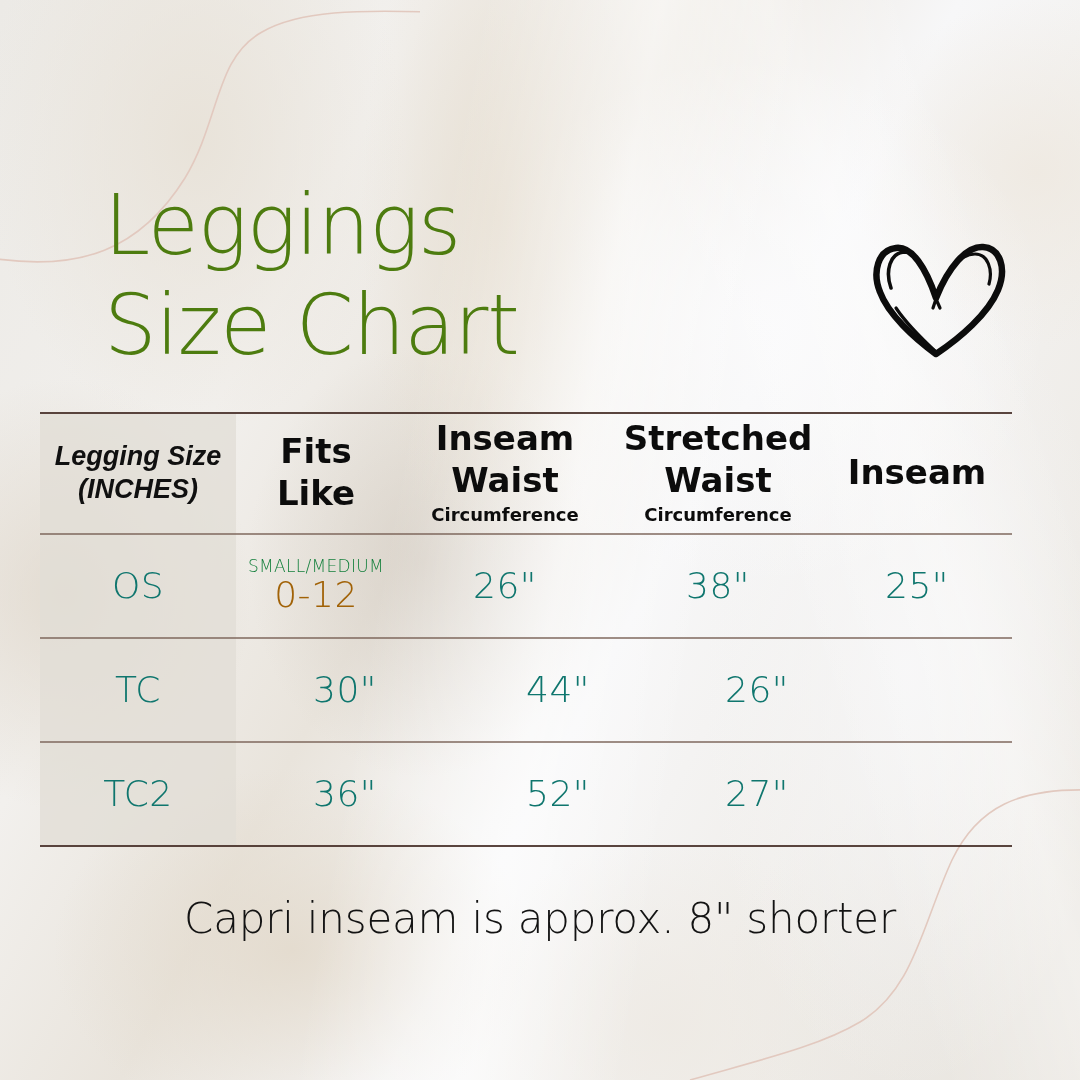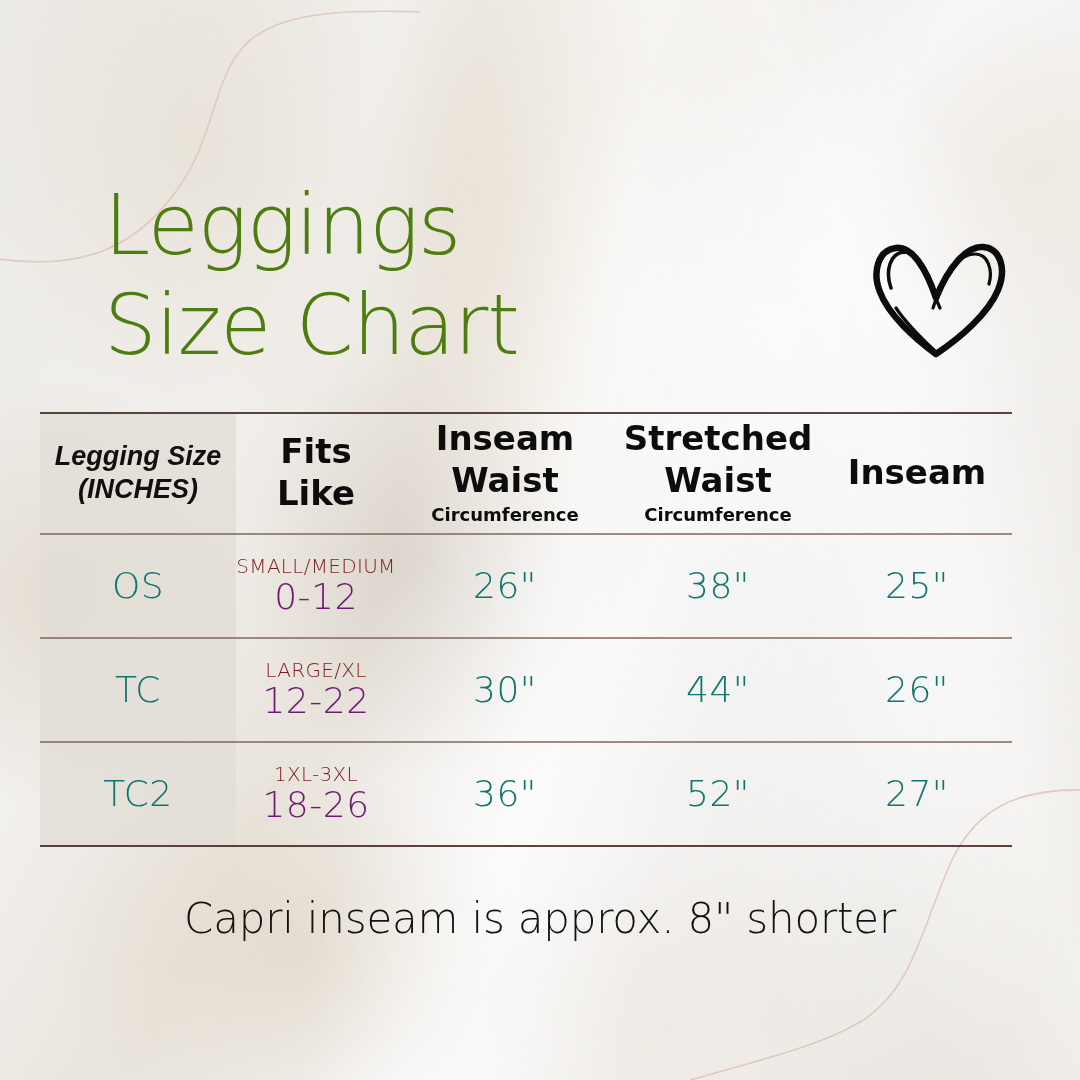--- a/index.html
+++ b/index.html
@@ -108,25 +108,25 @@
     font-family:"DejaVu Sans", sans-serif;
     font-weight:bold; font-size:18px; line-height:1.3; color:#0c0c0c;
     margin-top:2px;
   }
 
   
   .d-main {
     font-size:36px; font-weight:300; color:#0f766e; letter-spacing:.5px;
   }
   .d-fits-small {
-    font-size:20px; font-weight:300; color:#7f1d1d; letter-spacing:.3px;
+    font-size:17px; font-weight:300; color:#15803d; letter-spacing:.3px;
     margin-bottom:-2px;
   }
   .d-fits-range {
-    font-size:36px; font-weight:300; color:#701a75; letter-spacing:.5px;
+    font-size:36px; font-weight:300; color:#a16207; letter-spacing:.5px;
   }
 
   
   .footnote {
     position:absolute;
     left:0; right:0; top:894px;
     text-align:center;
     font-size:42px; font-weight:300; color:#131313;
     letter-spacing:-.2px;
   }
@@ -212,44 +212,36 @@
         <div class="d-main">25"</div>
       </div>
     </div>
 
     <div class="rule light" style="top:225px"></div>
 
     <div class="row data">
       <div class="c c-size">
         <div class="d-main">TC</div>
       </div>
-      <div class="c c-fits">
-        <div class="d-fits-small">LARGE/XL</div>
-        <div class="d-fits-range">12-22</div>
-      </div>
       <div class="c c-relax">
         <div class="d-main">30"</div>
       </div>
       <div class="c c-stretch">
         <div class="d-main">44"</div>
       </div>
       <div class="c c-inseam">
         <div class="d-main">26"</div>
       </div>
     </div>
 
     <div class="rule light" style="top:329px"></div>
 
     <div class="row data">
       <div class="c c-size">
         <div class="d-main">TC2</div>
-      </div>
-      <div class="c c-fits">
-        <div class="d-fits-small">1XL-3XL</div>
-        <div class="d-fits-range">18-26</div>
       </div>
       <div class="c c-relax">
         <div class="d-main">36"</div>
       </div>
       <div class="c c-stretch">
         <div class="d-main">52"</div>
       </div>
       <div class="c c-inseam">
         <div class="d-main">27"</div>
       </div>

